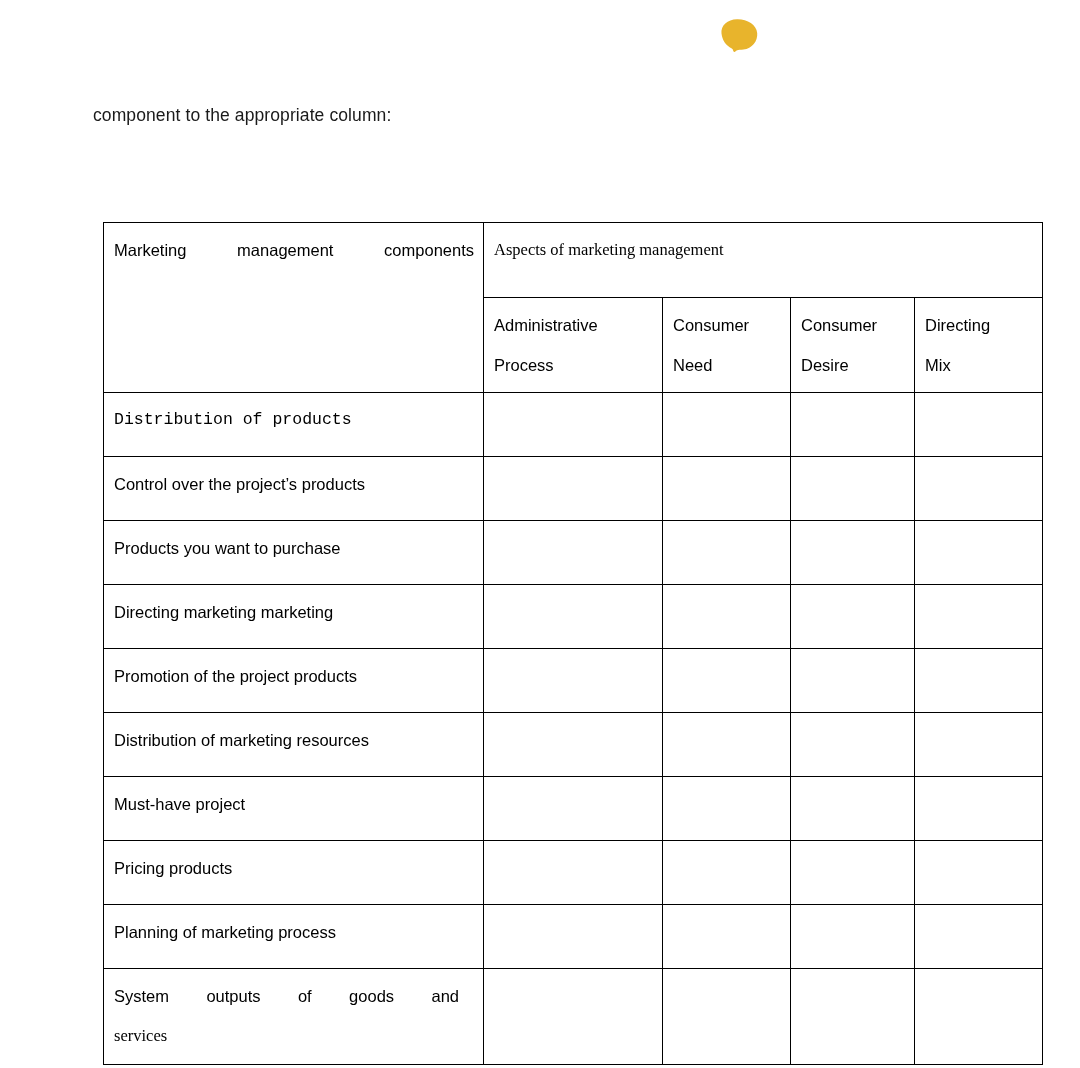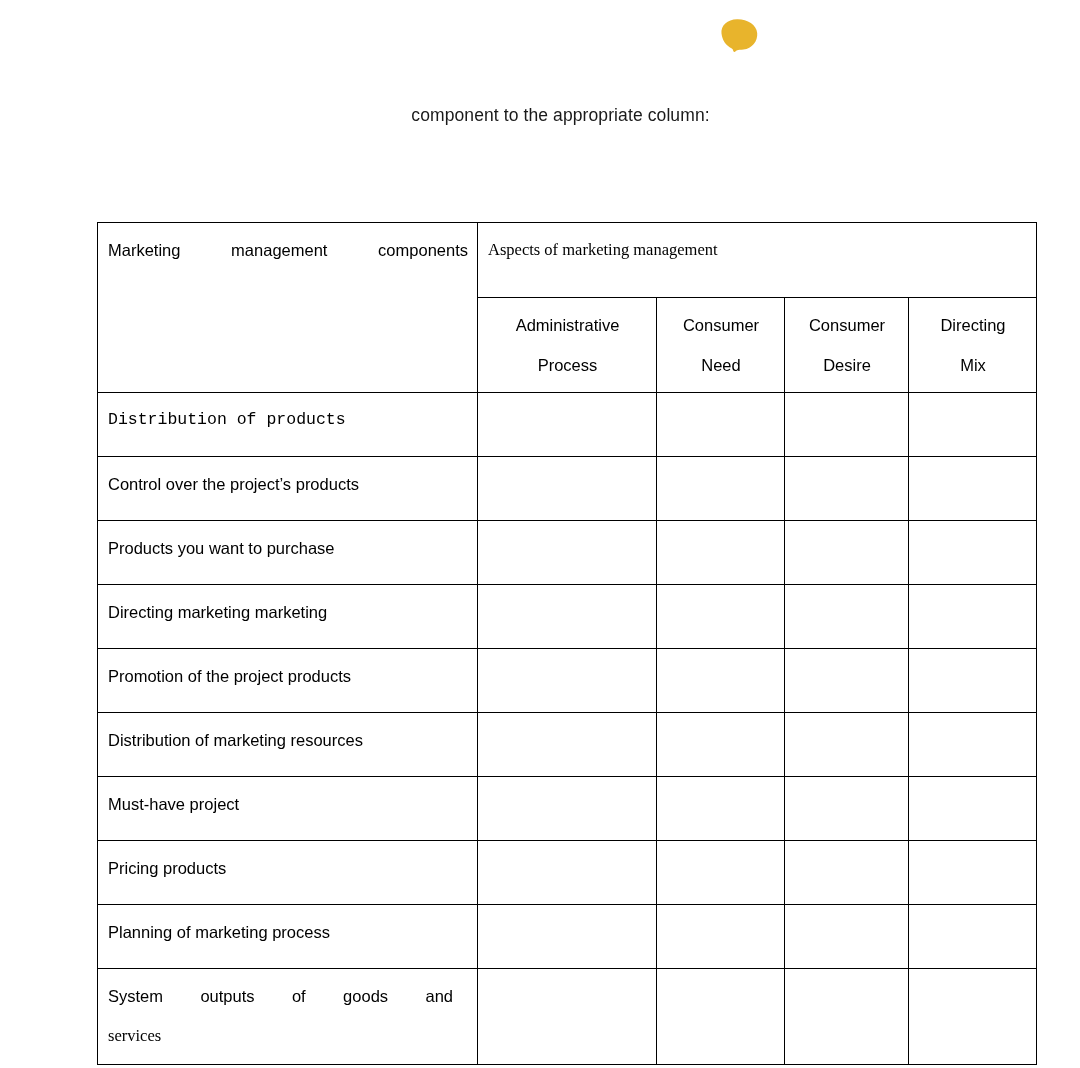--- a/index.html
+++ b/index.html
@@ -43,28 +43,28 @@
     text-justify: inter-word;
     color: #1a1a1a;
     letter-spacing: 0.1px;
   }
   .intro > span { display: block; }
   .intro .ln1 {
     text-align: justify;
     text-align-last: justify;
   }
   .intro .ln2 {
-    text-align: center;
+    text-align: left;
     margin-left: 41px;
   }
 
   
   .tbl-wrap {
     position: absolute;
-    left: 66px;
+    left: 72px;
     top: 222px;
     width: 939px;
     padding-left: 31px;
   }
   table.grid {
     border-collapse: collapse;
     width: 939px;
     table-layout: fixed;
   }
   table.grid td, table.grid th {
@@ -99,21 +99,21 @@
     line-height: 38px;
     height: 75px;
     font-family: Liberation Serif, serif;
   }
   .hdr-sub {
     font-weight: bold;
     font-size: 16.5px;
     line-height: 40px;
     height: 90px;
   }
-  .hdr-sub span { display: block; text-align: center; }
+  .hdr-sub span { display: block; }
 
   
   td.label-cell {
     height: 64px;
   }
   td.label-cell.first-row { height: 40px; font-family: Liberation Mono, monospace; }
   td.label-cell.tall {
     height: 96px;
     text-align: justify;
   }

